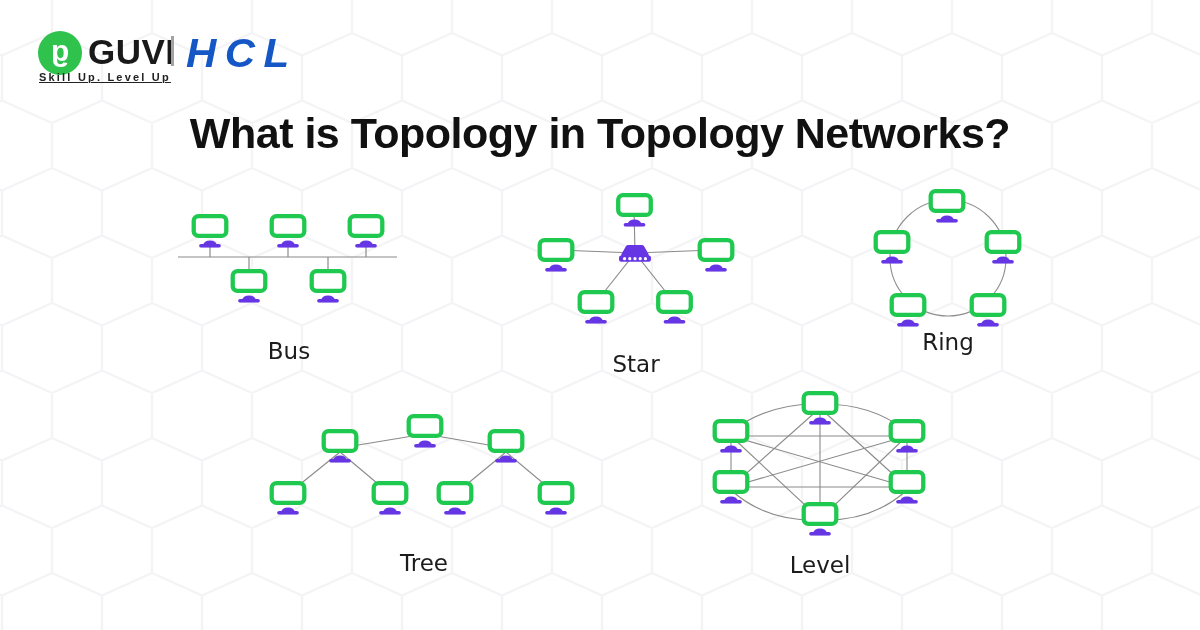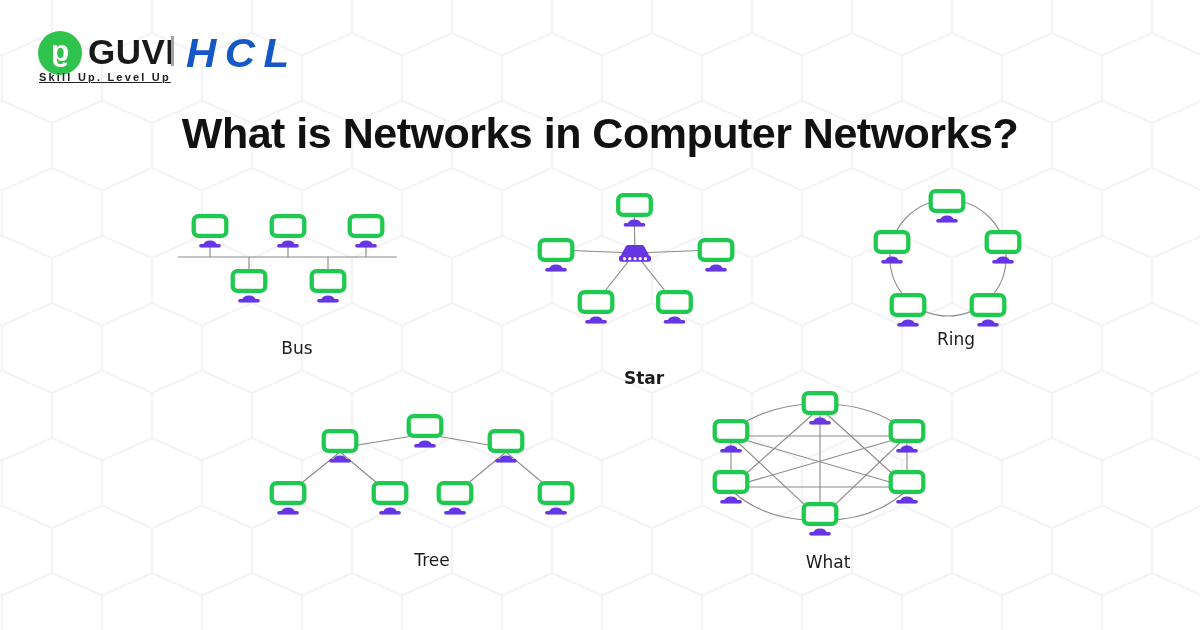--- a/index.html
+++ b/index.html
@@ -29,24 +29,24 @@
   
   .title { position:absolute; left:0; right:0; top:110px; z-index:3; text-align:center;
            font-size:43px; font-weight:bold; color:#111; letter-spacing:-0.5px;
            line-height:1.1; }
 
   
   .diagram { position:absolute; left:0; top:0; z-index:2; }
 
   
   .topo-label { position:absolute; z-index:3; font-family:"DejaVu Sans", sans-serif;
-                font-size:17px; color:#1c1c1c; transform:translateX(-50%);
-                line-height:1; white-space:nowrap;margin-left:8px; }
+                font-size:23px; color:#1c1c1c; transform:translateX(-50%);
+                line-height:1; white-space:nowrap; }
   .lbl-bus  { left:289px; top:340px; }
-  .lbl-star { left:636px; top:370px;font-weight:bold; }
+  .lbl-star { left:636px; top:353px; }
   .lbl-ring { left:948px; top:331px; }
   .lbl-tree { left:424px; top:552px; }
   .lbl-mesh { left:820px; top:554px; }
 </style>
 </head>
 <body>
 
 <div class="canvas">
 
   <svg class="bg-pattern" width="1200" height="630">
@@ -61,21 +61,21 @@
   <div class="header">
     <div class="guvi-badge">
       <span class="glyph">g</span>
     </div>
     <div class="guvi-name">GUVI</div>
     <div class="logo-divider"></div>
     <div class="hcl-name">HCL</div>
     <div class="tagline">Skill Up. Level Up</div>
   </div>
 
-  <h1 class="title">What is Networks in Computer Networks?</h1>
+  <h1 class="title">What is Topology in Topology Networks?</h1>
 
   <svg class="diagram" width="1200" height="630" viewBox="0 0 1200 630">
     <defs>
       <symbol id="pc" viewBox="0 0 40 33">
         <rect x="4.1" y="2.1" width="31.8" height="19.3" rx="4.6" fill="#ffffff" stroke="#1fc84f" stroke-width="4.2"></rect>
         <path d="M13.4 30.4 a6.6 4.6 0 0 1 13.2 0 z" fill="#6636e4"></path>
         <rect x="9.4" y="29.2" width="21.2" height="3.8" rx="1.9" fill="#6636e4"></rect>
       </symbol>
       <symbol id="hub" viewBox="0 0 44 26">
         <path d="M14 3.5 h16 a3.2 3.2 0 0 1 2.8 1.6 l5.4 9.4 a2 2 0 0 1 -1.7 3 h-29 a2 2 0 0 1 -1.7 -3 l5.4 -9.4 a3.2 3.2 0 0 1 2.8 -1.6 z" fill="#6636e4"></path>
@@ -171,15 +171,15 @@
         <use href="#pc" x="886.5" y="470" width="41" height="33.8"></use>
         <use href="#pc" x="799.5" y="502" width="41" height="33.8"></use>
       </g>
     </g>
   </svg>
 
   <div class="topo-label lbl-bus">Bus</div>
   <div class="topo-label lbl-star">Star</div>
   <div class="topo-label lbl-ring">Ring</div>
   <div class="topo-label lbl-tree">Tree</div>
-  <div class="topo-label lbl-mesh">What</div>
+  <div class="topo-label lbl-mesh">Level</div>
 
 </div>
 
 </body></html>

